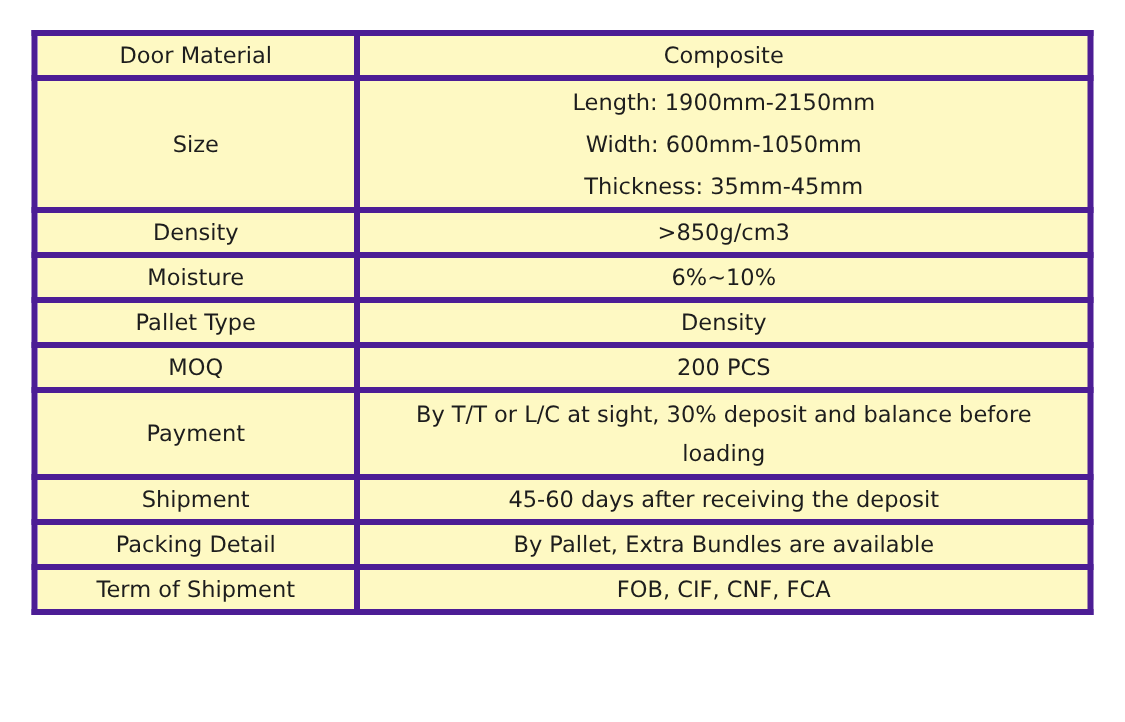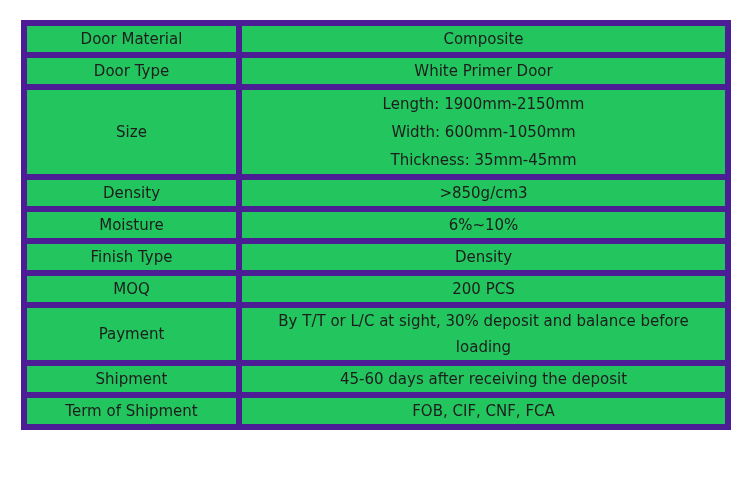--- a/index.html
+++ b/index.html
@@ -15,27 +15,27 @@
   }
   table.spec {
     position: absolute;
     left: 21px;
     top: 20px;
     width: 704px;
     border-collapse: collapse;
     table-layout: fixed;
   }
   table.spec td {
-    border: 6px solid #4c1d95;
+    border: 4px solid #4c1d95;
     font-size: 15px;
     text-align: center;
     vertical-align: middle;
     padding: 0 8px;
     line-height: 26px;
-    background: #22c55e;
+    background: #fef9c3;
     overflow: hidden;
   }
   tr.r-single  { height: 29px; }
   tr.r-size    { height: 84px; }
   tr.r-payment { height: 58px; }
   tr.r-last    { height: 24px; }
   td.v-multiline div { line-height: 28px; }
   td.v-left {
     text-align: left;
     padding: 0 18px 0 12px;
@@ -49,55 +49,55 @@
   <table class="spec">
     <colgroup>
       <col style="width:215px">
       <col style="width:489px">
     </colgroup>
     <tbody>
       <tr class="r-single">
         <td>Door Material</td>
         <td>Composite</td>
       </tr>
-      <tr class="r-single">
-        <td>Door Type</td>
-        <td>White Primer Door</td>
-      </tr>
       <tr class="r-size">
         <td>Size</td>
         <td class="v-multiline">
           <div>Length: 1900mm-2150mm</div>
           <div>Width: 600mm-1050mm</div>
           <div>Thickness: 35mm-45mm</div>
         </td>
       </tr>
       <tr class="r-single">
         <td>Density</td>
         <td>&gt;850g/cm3</td>
       </tr>
       <tr class="r-single">
         <td>Moisture</td>
         <td>6%~10%</td>
       </tr>
       <tr class="r-single">
-        <td>Finish Type</td>
+        <td>Pallet Type</td>
         <td>Density</td>
       </tr>
       <tr class="r-single">
         <td>MOQ</td>
         <td>200 PCS</td>
       </tr>
       <tr class="r-payment">
         <td>Payment</td>
         <td class="v-left">By T/T or L/C at sight, 30% deposit and balance before loading</td>
       </tr>
       <tr class="r-single">
         <td>Shipment</td>
         <td>45-60 days after receiving the deposit</td>
       </tr>
+      <tr class="r-single">
+        <td>Packing Detail</td>
+        <td>By Pallet, Extra Bundles are available</td>
+      </tr>
       <tr class="r-last">
         <td>Term of Shipment</td>
         <td>FOB, CIF, CNF, FCA</td>
       </tr>
     </tbody>
   </table>
 </div>
 
 </body></html>

